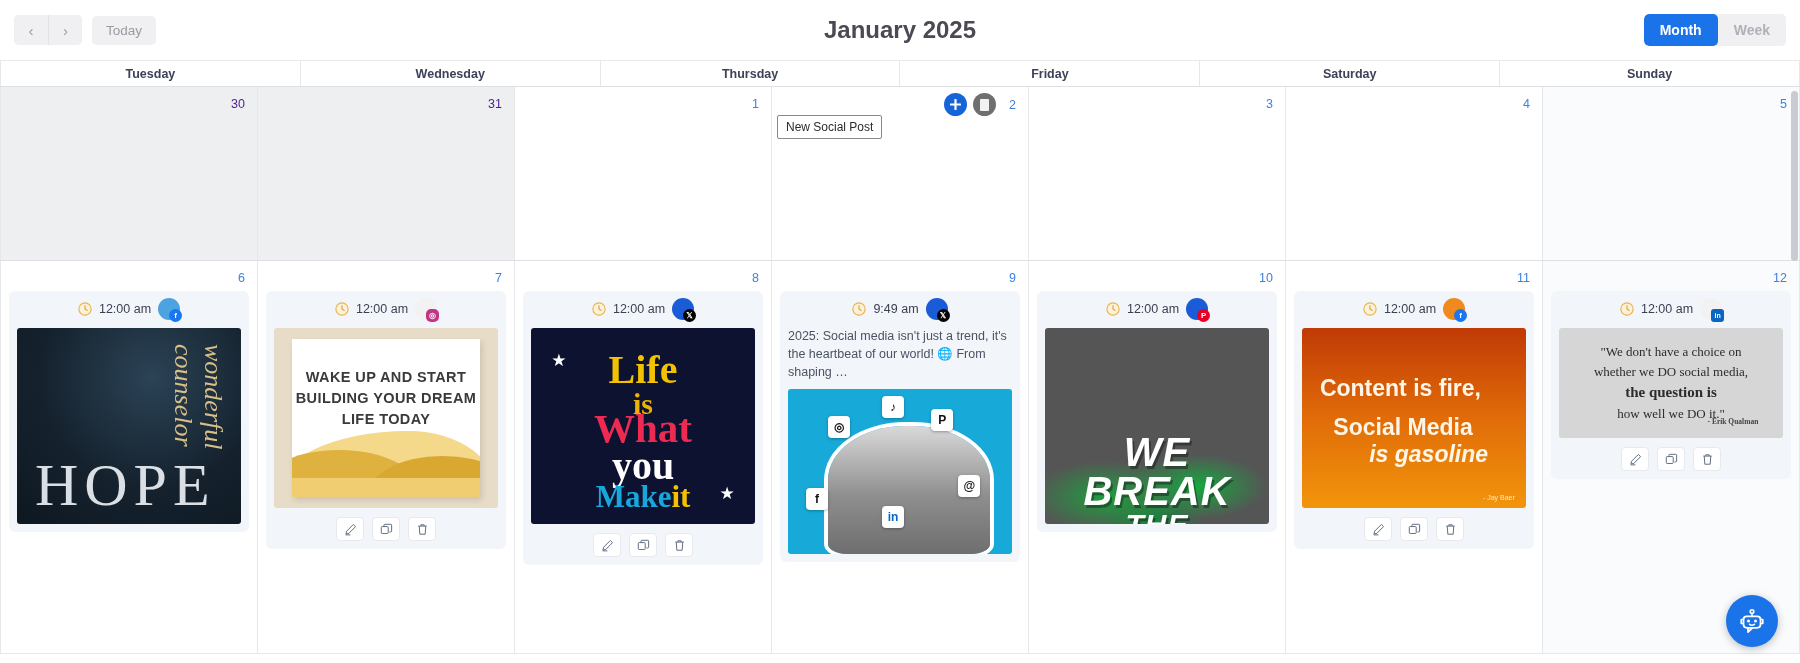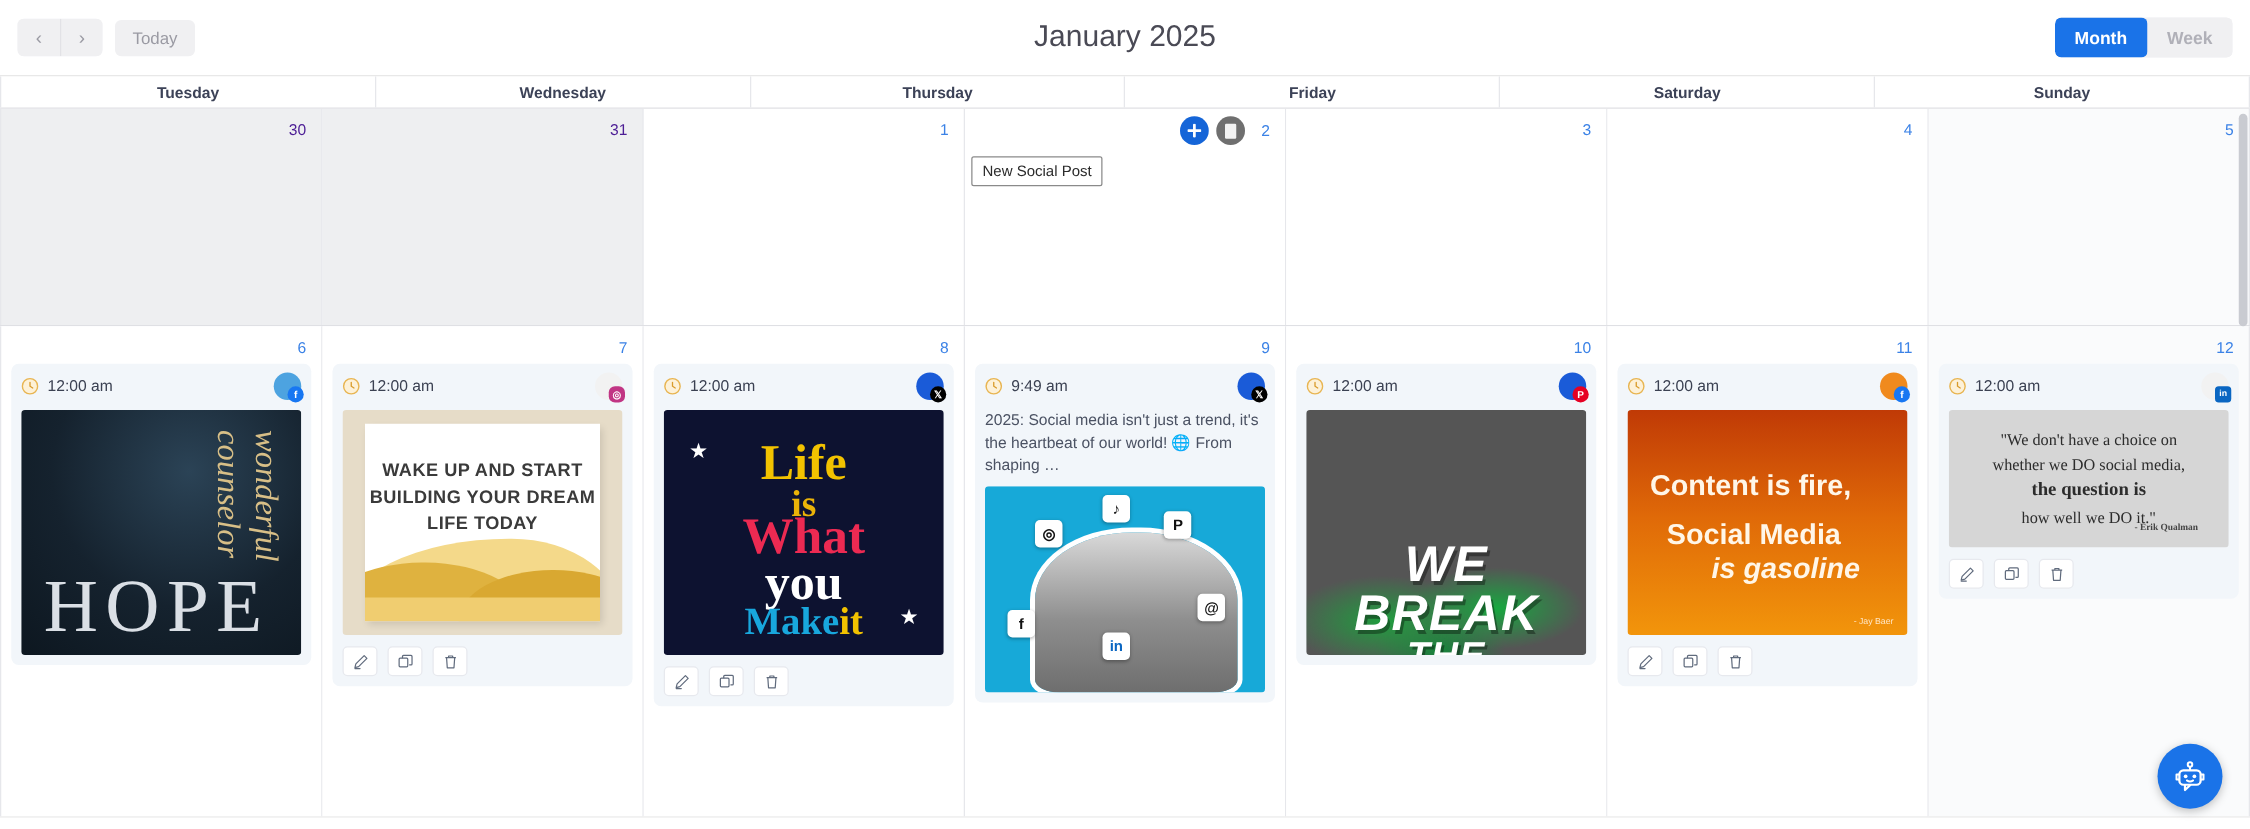--- a/index.html
+++ b/index.html
@@ -25,21 +25,21 @@
     font-family: "Liberation Sans", sans-serif;
   }
   .arrow-btn + .arrow-btn { border-left: 1px solid #e2e2e6; }
   .today-btn {
     background: #f0f0f2; border: none; border-radius: 5px;
     padding: 7px 14px; font-size: 13.5px; color: #9a9aa3; cursor: pointer;
     font-family: "Liberation Sans", sans-serif;
   }
   .cal-title {
     position: absolute; left: 0; right: 0; text-align: center;
-    font-size: 24px; color: #4a4a55; font-weight: 400; pointer-events: none;
+    font-size: 24px; color: #4a4a55; font-weight: 700; pointer-events: none;
   }
   .view-toggle {
     margin-left: auto; display: flex; background: #f0f0f2; border-radius: 5px; overflow: hidden;
     position: relative; z-index: 2;
   }
   .view-btn {
     padding: 8px 16px; font-size: 14px; font-weight: bold; border: none; cursor: pointer;
     background: #f0f0f2; color: #b0b0b8; font-family: "Liberation Sans", sans-serif;
   }
   .view-btn.active { background: #1a73e8; color: #fff; border-radius: 5px; }
@@ -78,29 +78,29 @@
     font-size: 15px; line-height: 1; cursor: pointer; border: none;
     font-family: "Liberation Sans", sans-serif;
   }
   .note-btn {
     width: 23px; height: 23px; border-radius: 50%; background: #6f6f6f;
     display: flex; align-items: center; justify-content: center; cursor: pointer;
   }
   .note-glyph { width: 9px; height: 12px; background: #f2f2f2; border-radius: 1px; }
   .day2-num { font-size: 12.5px; color: #3b82e6; min-width: 14px; text-align: right; }
   .tooltip {
-    position: absolute; top: 38px; left: 5px;
+    position: absolute; top: 28px; left: 5px;
     background: #fff; border: 1px solid #8a8a8a; color: #2b2b2b;
     font-size: 12px; padding: 4px 8px; white-space: nowrap; border-radius: 2px;
   }
 
   
   .event {
     margin: 6px 8px 0 8px; background: #f2f6fa; border-radius: 6px;
-    padding: 7px 8px 8px 8px; display: flex; flex-direction: column; min-height: 0;
+    padding: 7px 8px 8px 8px; display: flex; flex-direction: column; min-height: 0; align-items: center;
   }
   .event-top { display: flex; align-items: center; gap: 7px; }
   .clock-icon { width: 14px; height: 14px; flex: 0 0 14px; }
   .event-time { font-size: 12.5px; color: #3b4152; flex: 1 1 auto; }
   .avatar {
     width: 22px; height: 22px; border-radius: 50%; flex: 0 0 22px; position: relative;
     display: flex; align-items: center; justify-content: center; overflow: visible;
   }
   .badge {
     position: absolute; right: -2px; bottom: -2px; width: 13px; height: 13px;

